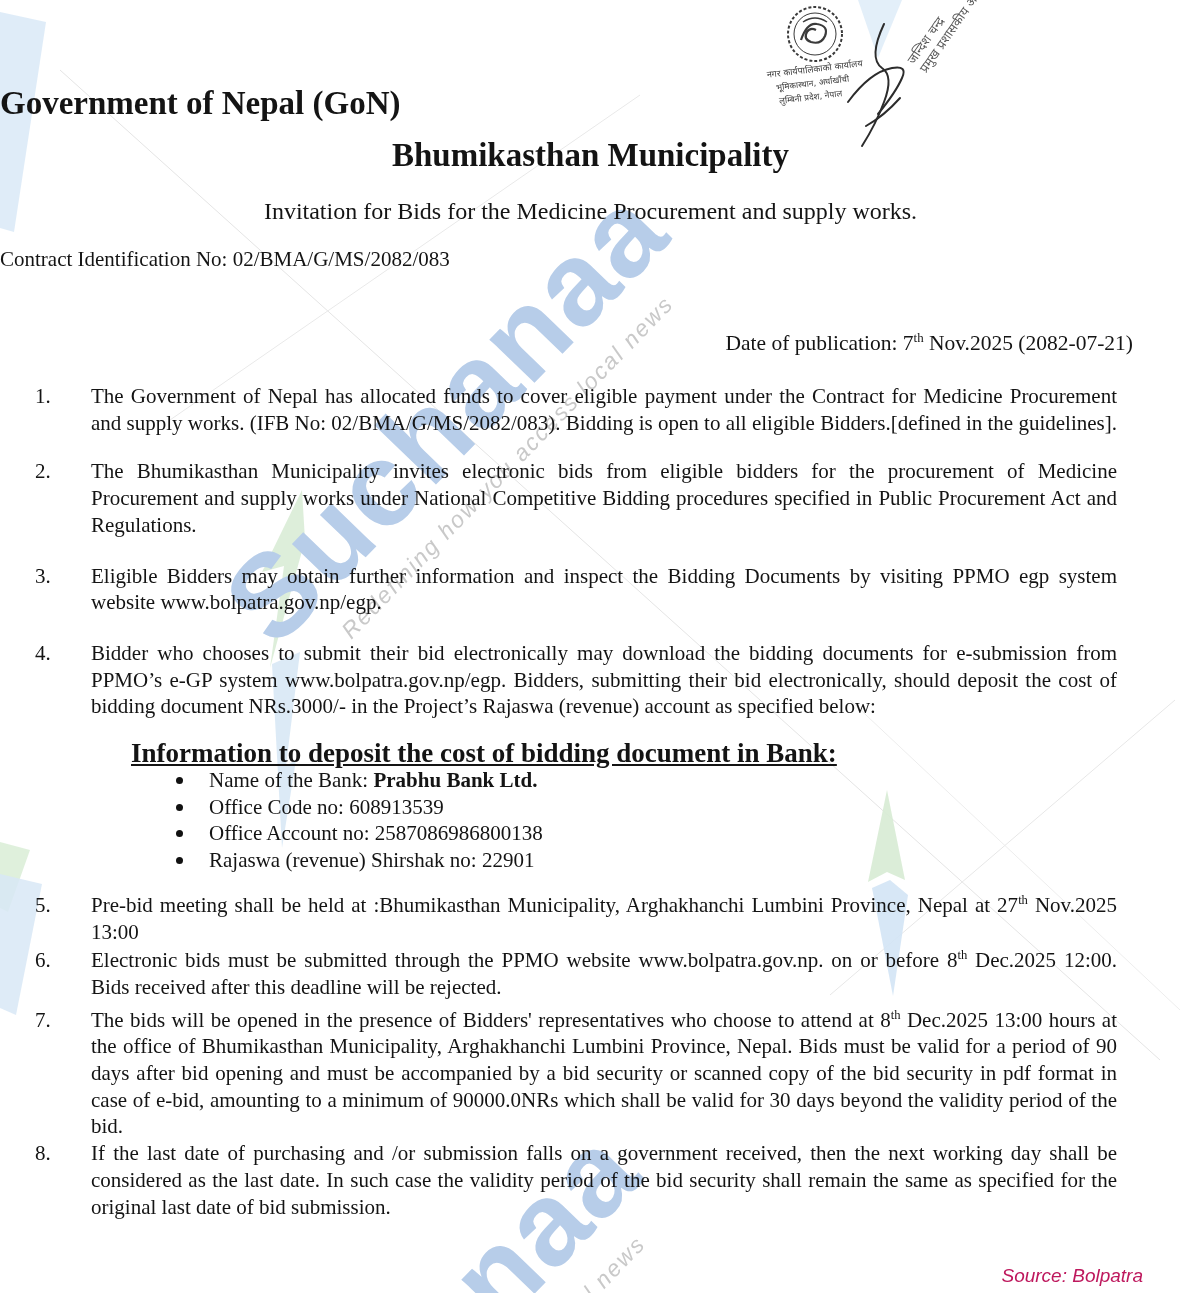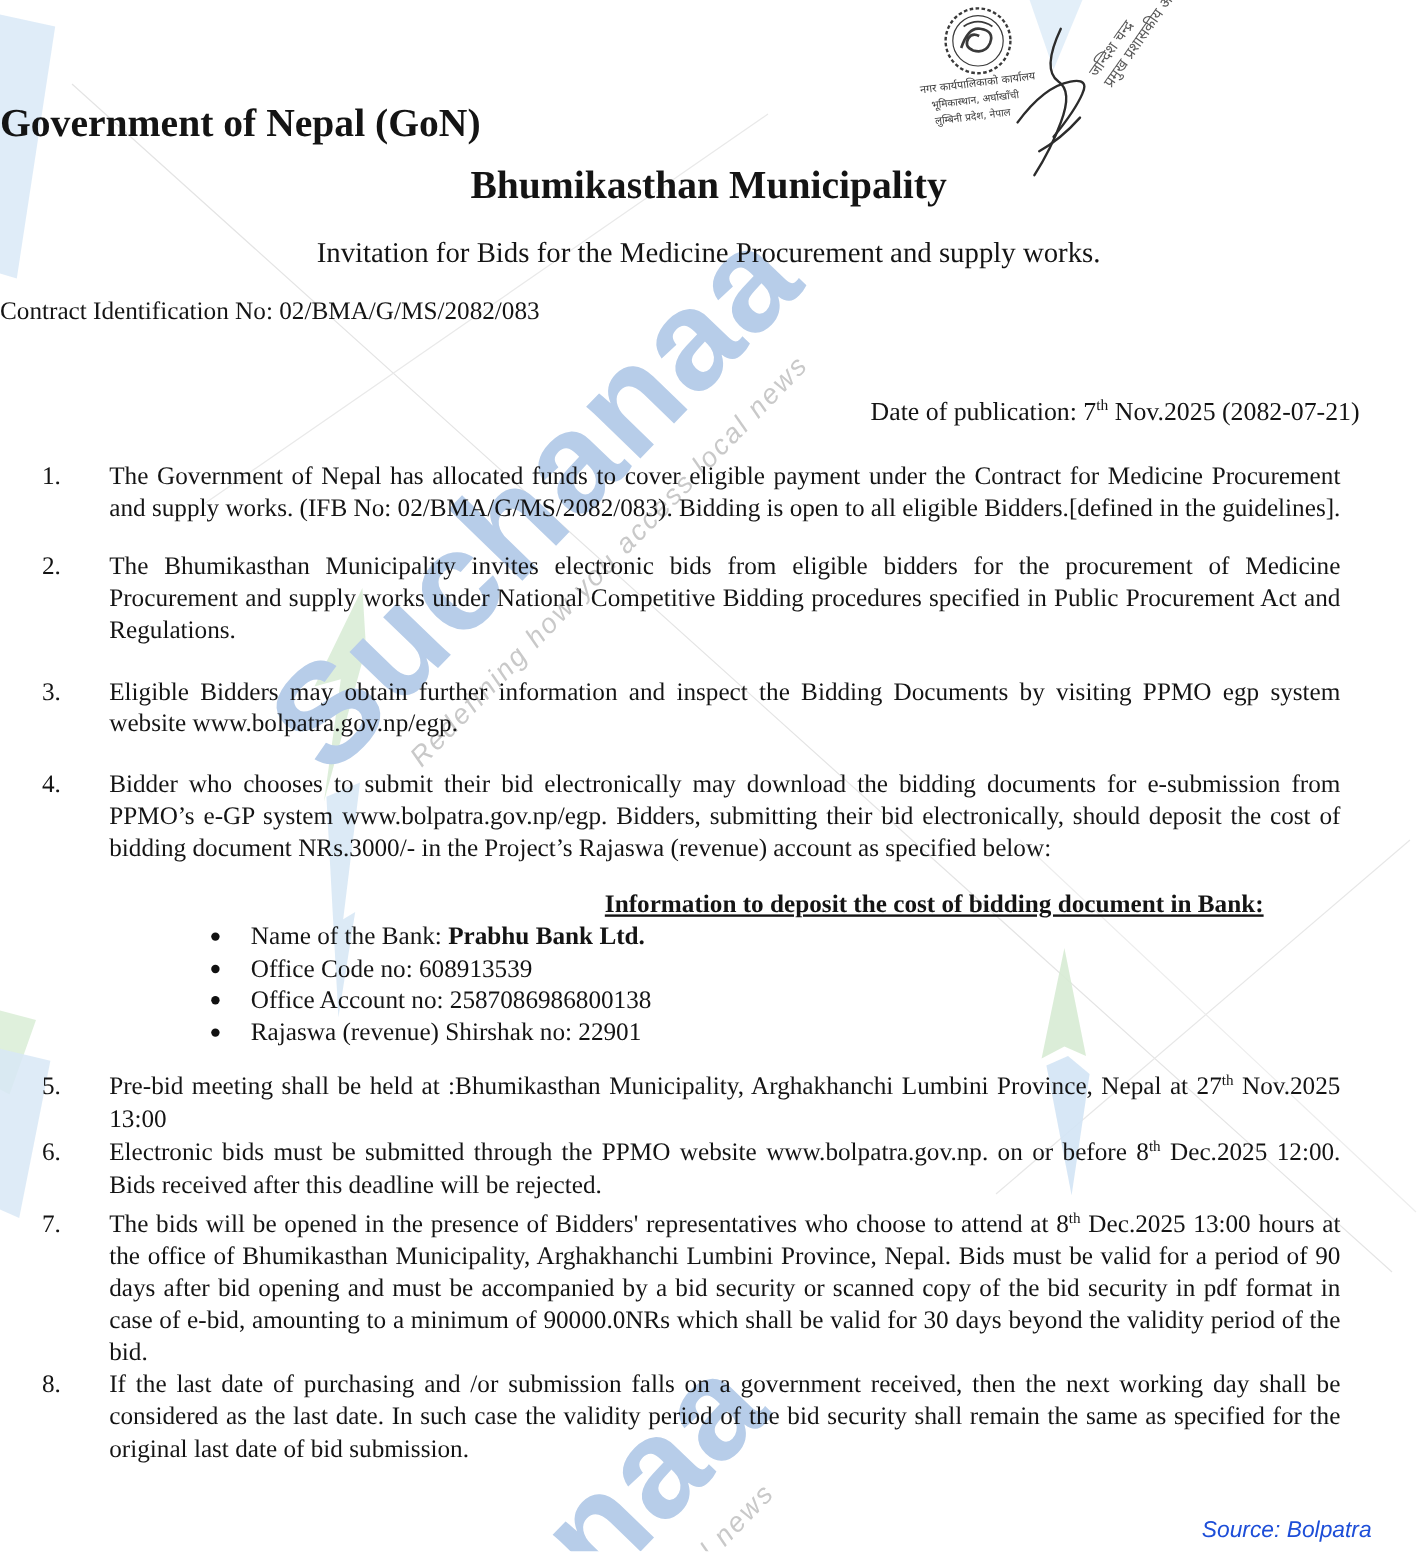--- a/index.html
+++ b/index.html
@@ -54,34 +54,34 @@
   .item .txt{
     flex:1 1 auto;font-size:21px;line-height:26.7px;
     text-align:justify;text-align-last:left;
   }
   .gap22{margin-top:22px;} .gap24{margin-top:24px;}
   .gap18{margin-top:18px;} .gap6{margin-top:6px;}  .gap2{margin-top:2px;}
   .gap0{margin-top:0;}
   
   .bank{margin:20px 64px 0 91px;}
   .bank-heading{
-    font-size:21px;font-weight:bold;text-decoration:underline;
-    line-height:27px;padding-left:5px;text-align:right;
+    font-size:27px;font-weight:bold;text-decoration:underline;
+    line-height:27px;padding-left:5px;
   }
   .bullet{display:flex;align-items:flex-start;margin:0 0 0 50px;line-height:26.7px;font-size:21px;}
   .bullet .dot{
     flex:0 0 auto;width:7px;height:7px;border-radius:50%;
     background:#111;margin:10px 26px 0 0;
   }
   .b{font-weight:bold;}
   
   .source{
     position:absolute;right:38px;bottom:6px;z-index:2;
     font-family:"Liberation Sans", sans-serif;
-    font-style:italic;font-size:19px;color:#1d4ed8;
+    font-style:italic;font-size:19px;color:#be185d;
   }
 </style>
 </head>
 <body>
 
 <div class="page">
 
   <svg class="decor" width="1181" height="1293" viewBox="0 0 1181 1293">
 
     <line x1="60" y1="70" x2="1160" y2="1060" stroke="#e4e4e4" stroke-width="1"></line>

